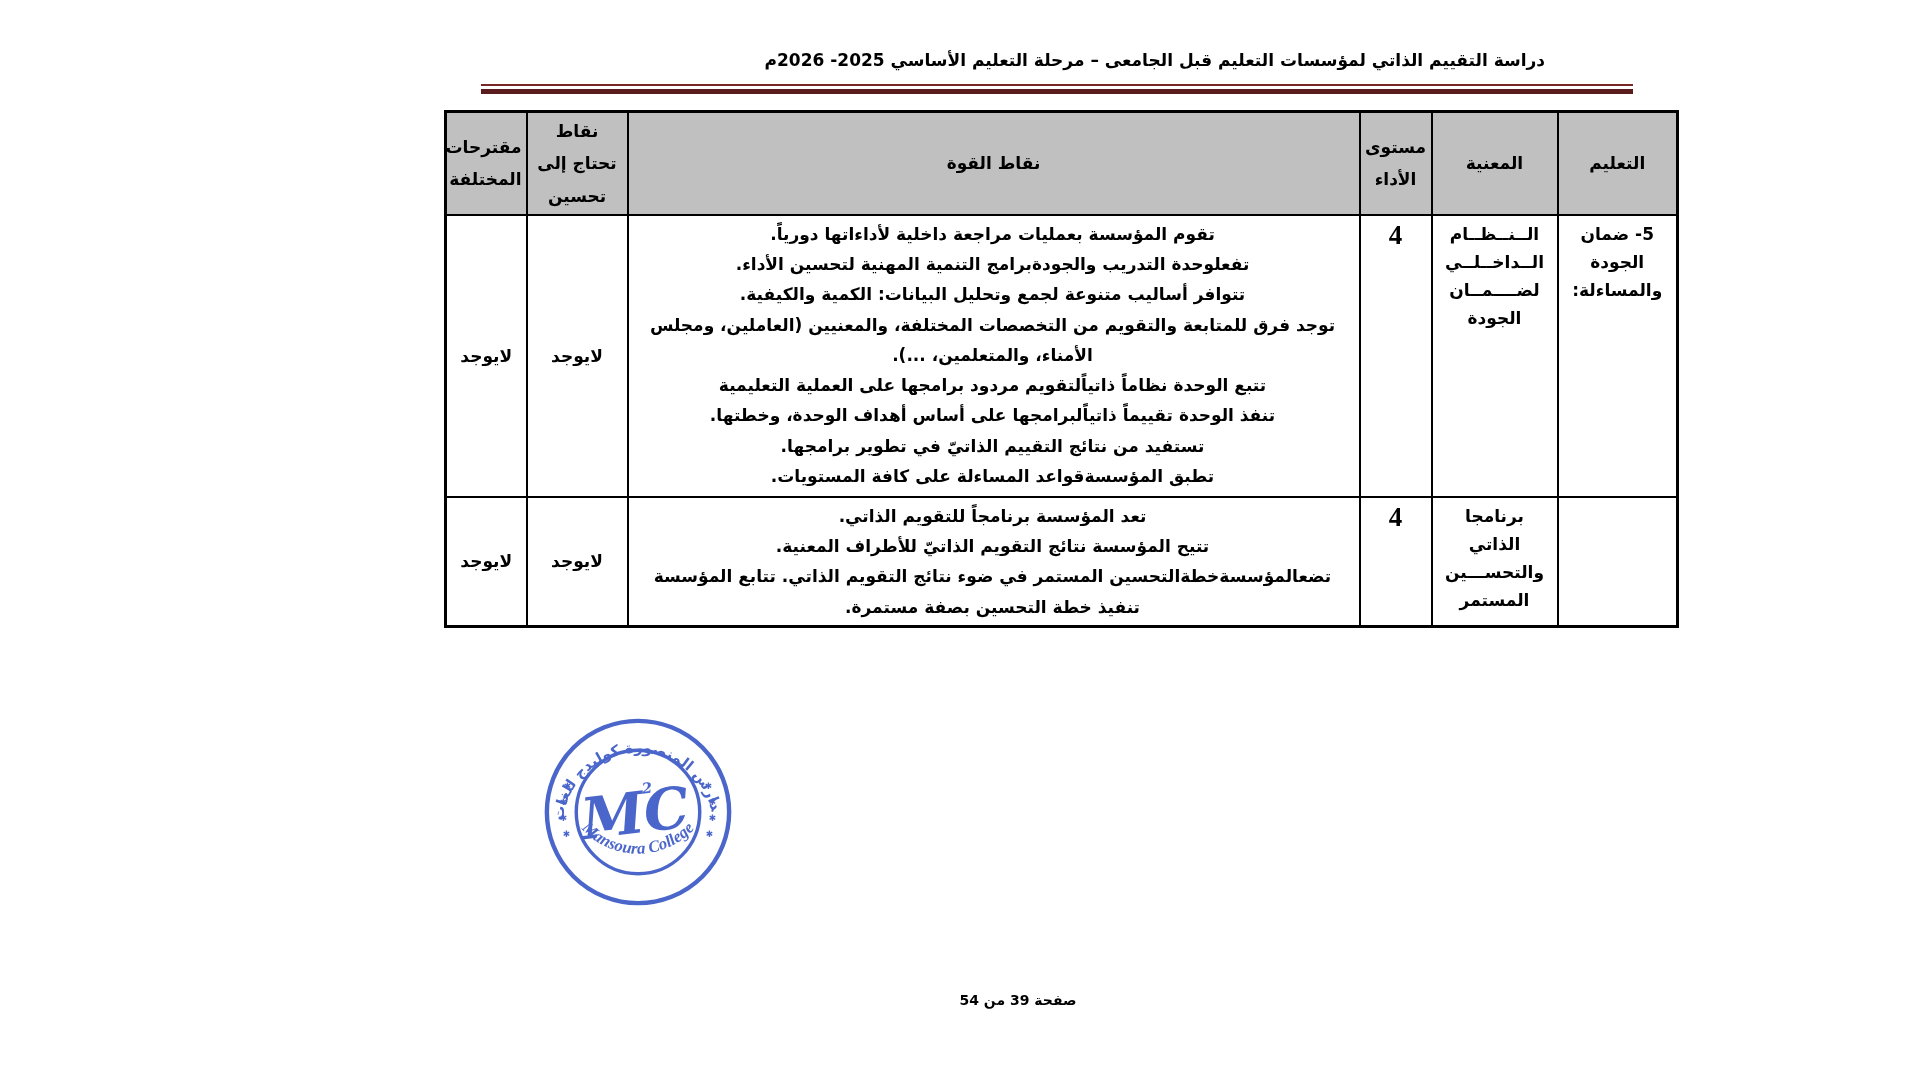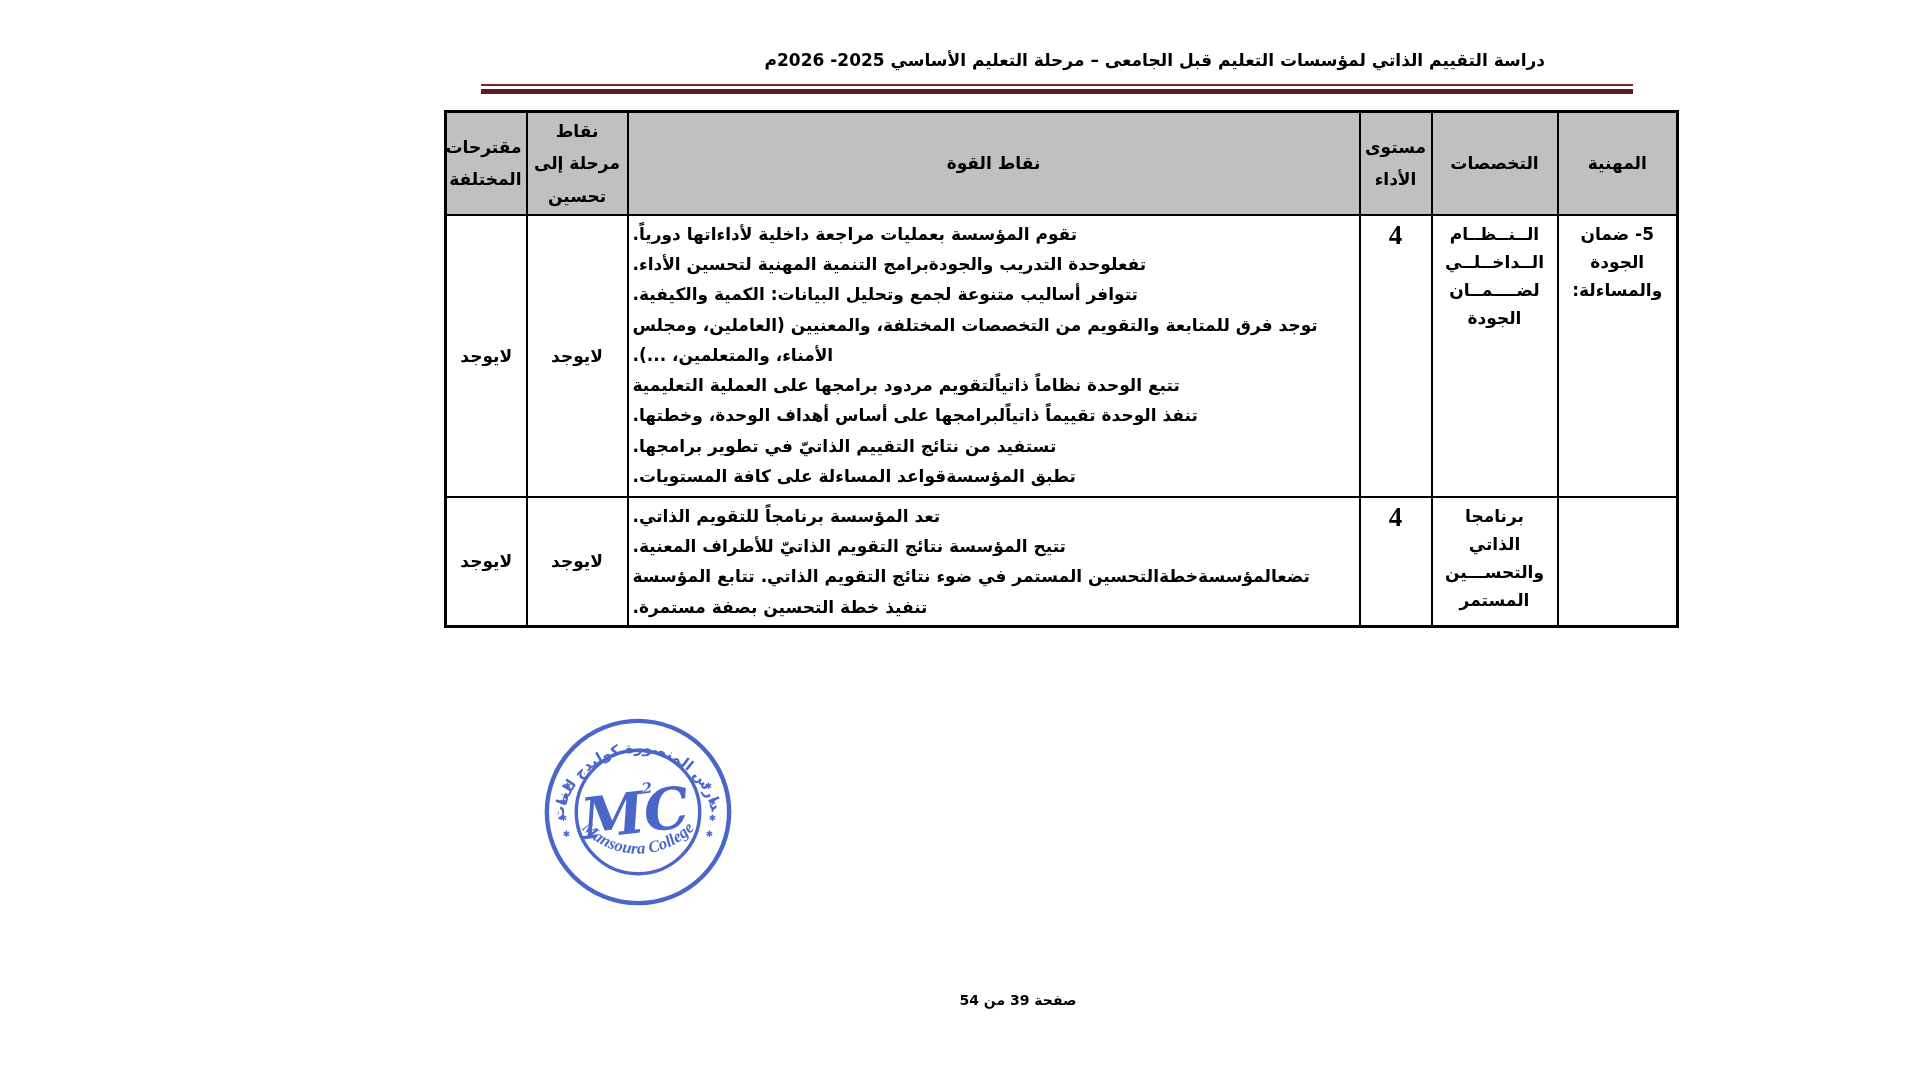--- a/index.html
+++ b/index.html
@@ -69,21 +69,21 @@
   }
   td.cell-level {
     vertical-align: top;
     text-align: center;
     font-family: "Liberation Serif", serif;
     font-size: 27px;
     padding-top: 4px;
   }
   td.cell-strengths {
     vertical-align: top;
-    text-align: left;
+    text-align: center;
     font-size: 17px;
     line-height: 1.78;
     padding: 3px 6px 3px 4px;
     white-space: pre-line;
   }
   td.cell-none {
     vertical-align: middle;
     text-align: center;
     font-size: 17px;
     margin-top: 36px;
@@ -127,25 +127,25 @@
       <colgroup>
         <col style="width:120px">
         <col style="width:126px">
         <col style="width:72px">
         <col style="width:732px">
         <col style="width:101px">
         <col style="width:81px">
       </colgroup>
       <thead>
         <tr>
-          <th>المهنية</th>
-          <th>التخصصات</th>
+          <th>التعليم</th>
+          <th>المعنية</th>
           <th>مستوى الأداء</th>
           <th>نقاط القوة</th>
-          <th>نقاط مرحلة إلى تحسين</th>
+          <th>نقاط تحتاج إلى تحسين</th>
           <th>مقترحات المختلفة</th>
         </tr>
       </thead>
       <tbody>
         <tr class="row-1">
           <td class="cell-domain">5- ضمان الجودة والمساءلة:</td>
           <td class="cell-standard">الــنــظــام الــداخــلــي لضــــمــان الجودة</td>
           <td class="cell-level">4</td>
           <td class="cell-strengths">تقوم المؤسسة بعمليات مراجعة داخلية لأداءاتها دورياً.
 تفعلوحدة التدريب والجودةبرامج التنمية المهنية لتحسين الأداء.

